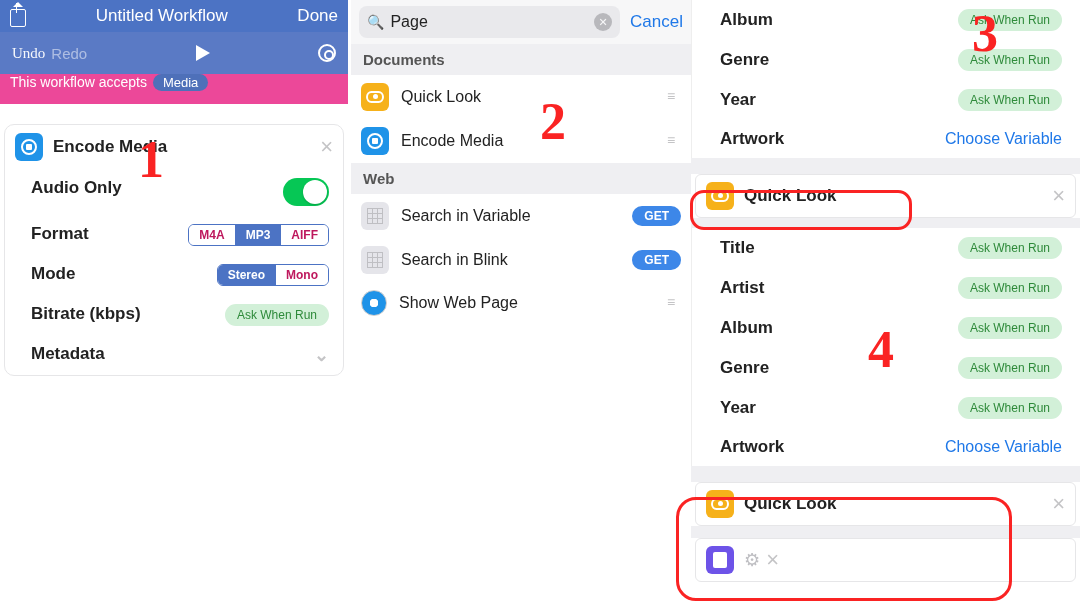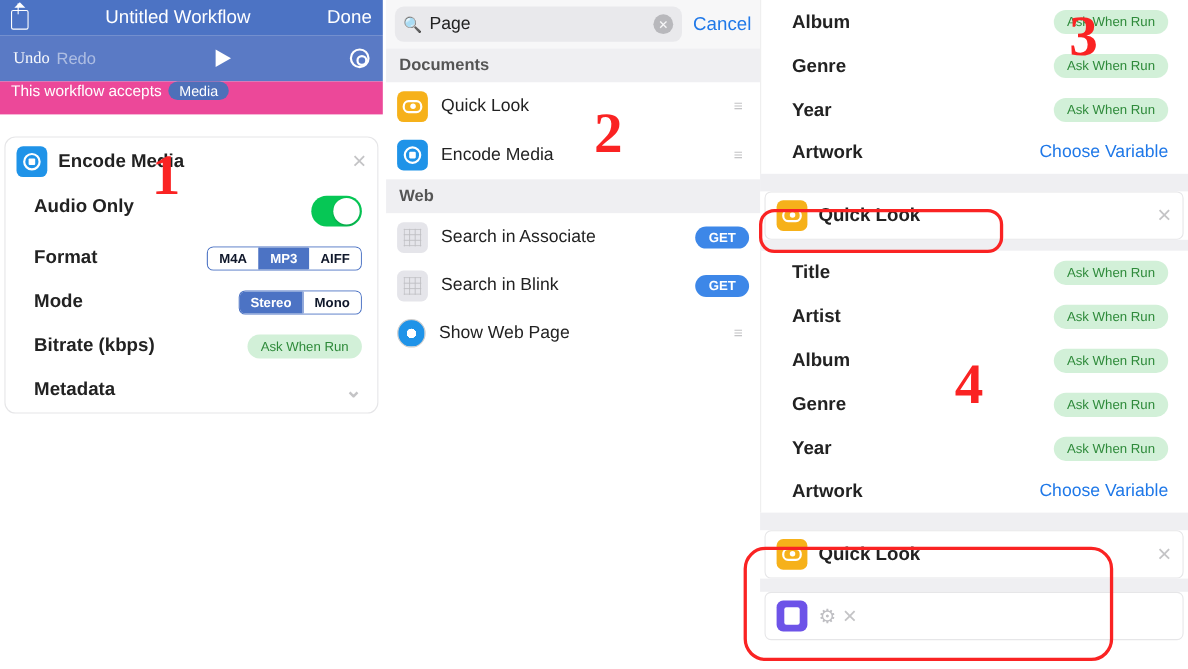--- a/index.html
+++ b/index.html
@@ -21,21 +21,21 @@
   .blue-bg{background:#1f93e8;}
   .orange-bg{background:#f6b11a;}
   .purple-bg{background:#6d53e8;}
   .grid-bg{background:#e5e5ea;}
   .card-title{flex:1;font-size:17px;color:#222;font-weight:600;}
   .close-x{color:#c4c4c6;font-size:22px;line-height:1;}
   .opt-row{display:flex;align-items:flex-start;justify-content:space-between;padding:9px 14px 9px 26px;font-size:17px;color:#222;font-weight:600;}
   .toggle{width:46px;height:28px;border-radius:14px;background:#06c755;position:relative;}
   .toggle::after{content:"";position:absolute;right:2px;top:2px;width:24px;height:24px;border-radius:50%;background:#fff;box-shadow:0 1px 2px rgba(0,0,0,.2);}
   .seg{display:flex;border:1px solid #4c73c4;border-radius:6px;overflow:hidden;font-size:12px;}
-  .seg span{padding:3px 10px;color:#0f172a;background:#fff;}
+  .seg span{padding:3px 10px;color:#be185d;background:#fff;}
   .seg span.on{background:#4c73c4;color:#fff;}
   .seg span + span{border-left:1px solid #4c73c4;}
   .pill-green{background:#d2f0d8;color:#2e8a3a;border-radius:14px;padding:4px 12px;font-size:12px;font-weight:500;display:inline-block;}
   .chev{color:#c4c4c6;font-size:18px;}
   
   .panel2{position:absolute;left:351px;top:0;width:340px;}
   .srch-bar{background:#f7f7f8;display:flex;align-items:center;padding:6px 8px;height:44px;}
   .srch-input{flex:1;background:#e9e9ec;border-radius:8px;display:flex;align-items:center;padding:4px 8px;height:32px;}
   .srch-input .mag{color:#8a8a8e;margin-right:6px;font-size:14px;}
   .srch-input .txt{flex:1;font-size:16px;color:#222;}
@@ -160,21 +160,21 @@
       </span>
     <span class="lbl">Encode Media</span>
     <span class="grab">≡</span>
   </div>
 
   <div class="sec-hdr">Web</div>
   <div class="res-row">
     <span class="icon-sq grid-bg">
         <span class="grid-ic"></span>
       </span>
-    <span class="lbl">Search in Associate</span>
+    <span class="lbl">Search in Variable</span>
     <span class="get-pill">GET</span>
   </div>
   <div class="res-row">
     <span class="icon-sq grid-bg">
         <span class="grid-ic"></span>
       </span>
     <span class="lbl">Search in Blink</span>
     <span class="get-pill">GET</span>
   </div>
   <div class="res-row">

